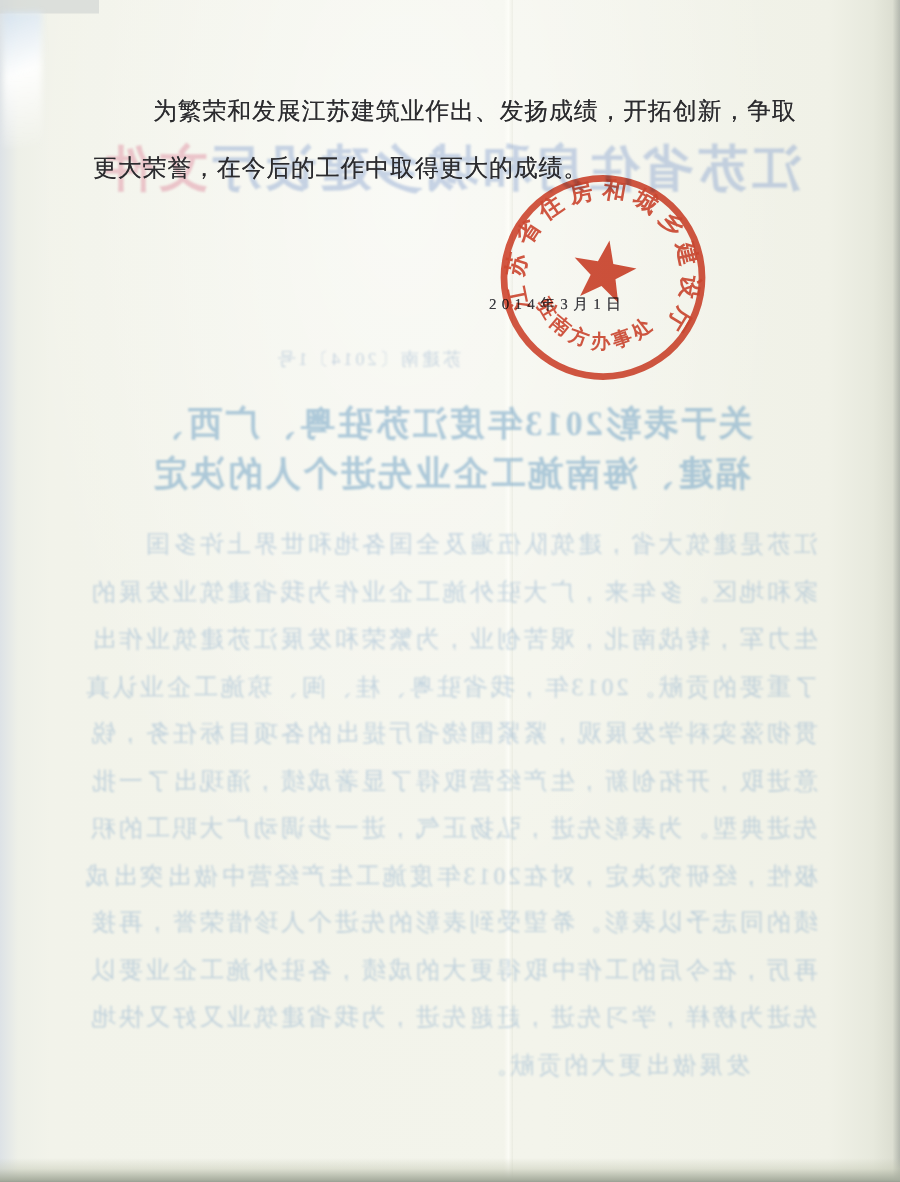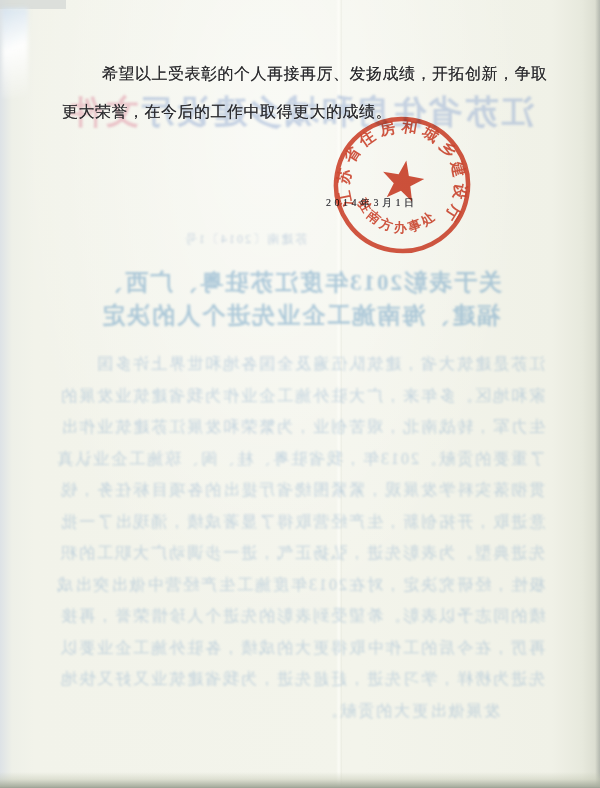--- a/index.html
+++ b/index.html
@@ -81,21 +81,21 @@
       <div class="bleed-line">先进典型。为表彰先进，弘扬正气，进一步调动广大职工的积</div>
       <div class="bleed-line">极性，经研究决定，对在2013年度施工生产经营中做出突出成</div>
       <div class="bleed-line">绩的同志予以表彰。希望受到表彰的先进个人珍惜荣誉，再接</div>
       <div class="bleed-line">再厉，在今后的工作中取得更大的成绩，各驻外施工企业要以</div>
       <div class="bleed-line">先进为榜样，学习先进，赶超先进，为我省建筑业又好又快地</div>
       <div class="bleed-line short">发展做出更大的贡献。</div>
     </div>
   </div>
 
   <div class="content">
-    <div class="para-line para-1">希望以上受表彰的个人再接再厉、发扬成绩，开拓创新，争取</div>
+    <div class="para-line para-1">为繁荣和发展江苏建筑业作出、发扬成绩，开拓创新，争取</div>
     <div class="para-line para-2">更大荣誉，在今后的工作中取得更大的成绩。</div>
 
     <div class="doc-date">2014年3月1日</div>
 
     <div class="seal">
       <svg viewBox="0 0 150 150" xmlns="http://www.w3.org/2000/svg">
         <defs>
           <path id="sealTopArc" d="M 27 97.4 A 53 53 0 1 1 123 97.4" fill="none"></path>
           <path id="sealBottomArc" d="M 34.3 98.5 A 47 47 0 0 0 115.7 98.5" fill="none"></path>
         </defs>

